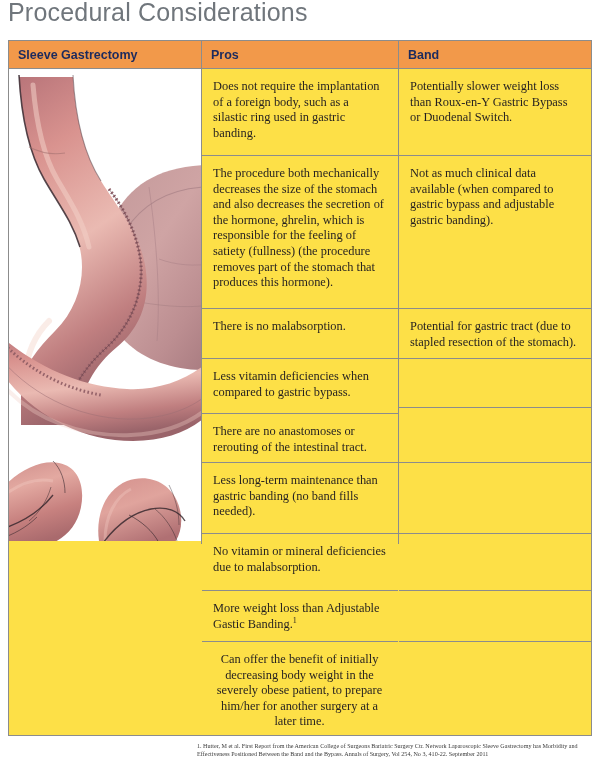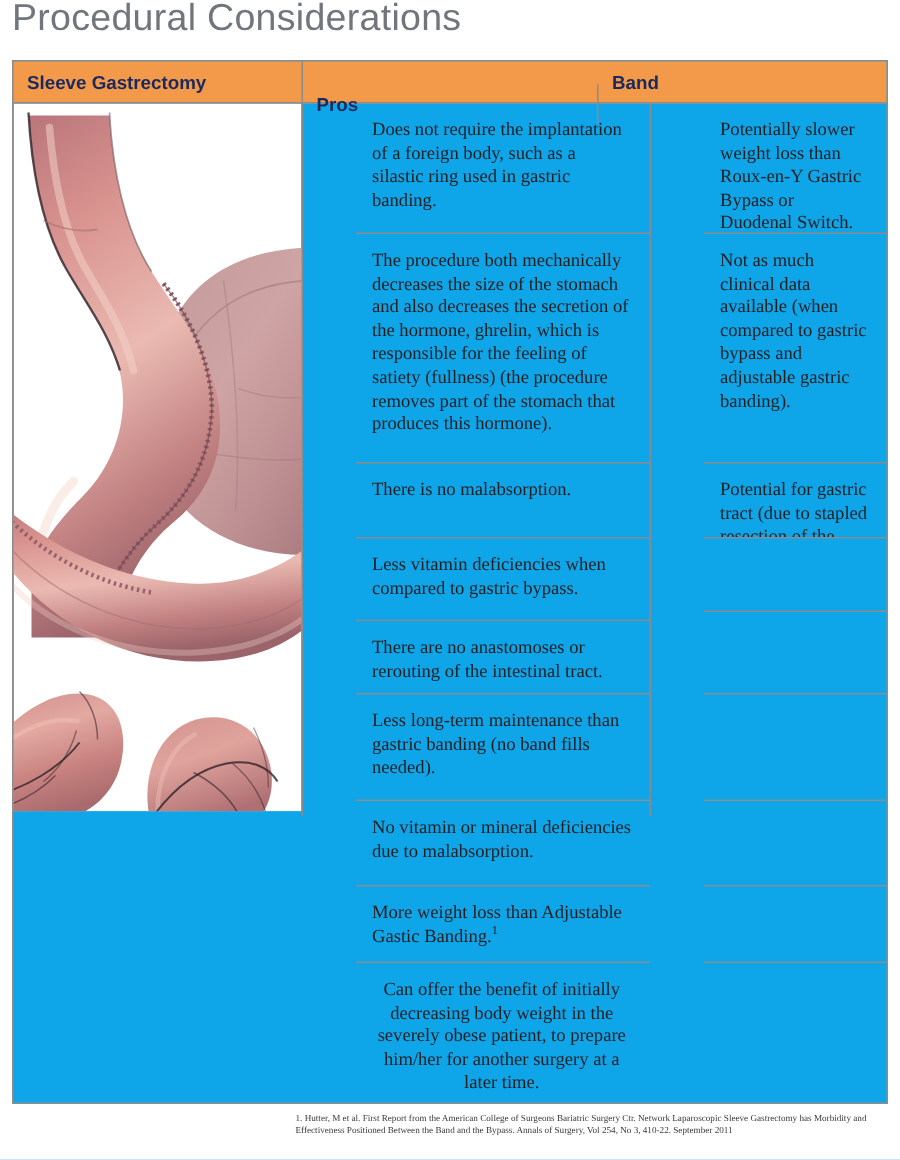--- a/index.html
+++ b/index.html
@@ -30,21 +30,21 @@
 
   
   .table-wrap {
     position: absolute;
     left: 8px;
     top: 40px;
     width: 584px;
     height: 696px;
     border: 1px solid #8c8c8c;
     box-sizing: border-box;
-    background: #0ea5e9;
+    background: #fde047;
   }
 
   
   .thead {
     position: absolute;
     left: 0; top: 0;
     width: 100%;
     height: 28px;
     display: flex;
     background: #F2994A;
@@ -56,32 +56,31 @@
     font-weight: bold;
     font-size: 12.5px;
     color: #1b2a5e;
     display: flex;
     align-items: center;
     padding-left: 9px;
     box-sizing: border-box;
     height: 100%;
   }
   .th-proc { width: 193px; border-right: 1px solid #8c8c8c; }
-  .th-pros { width: 197px; border-right: 1px solid #8c8c8c; margin-top: 15px; }
+  .th-pros { width: 197px; border-right: 1px solid #8c8c8c; }
   .th-cons { flex: 1; }
 
   
   .tbody {
     position: absolute;
     left: 0;
     top: 28px;
     width: 100%;
     height: 475px;
     display: flex;
-    gap: 35px;
   }
   .col-proc {
     width: 193px;
     border-right: 1px solid #8c8c8c;
     box-sizing: border-box;
     position: relative;
     overflow: hidden;
   }
   .col-pros {
     width: 197px;

